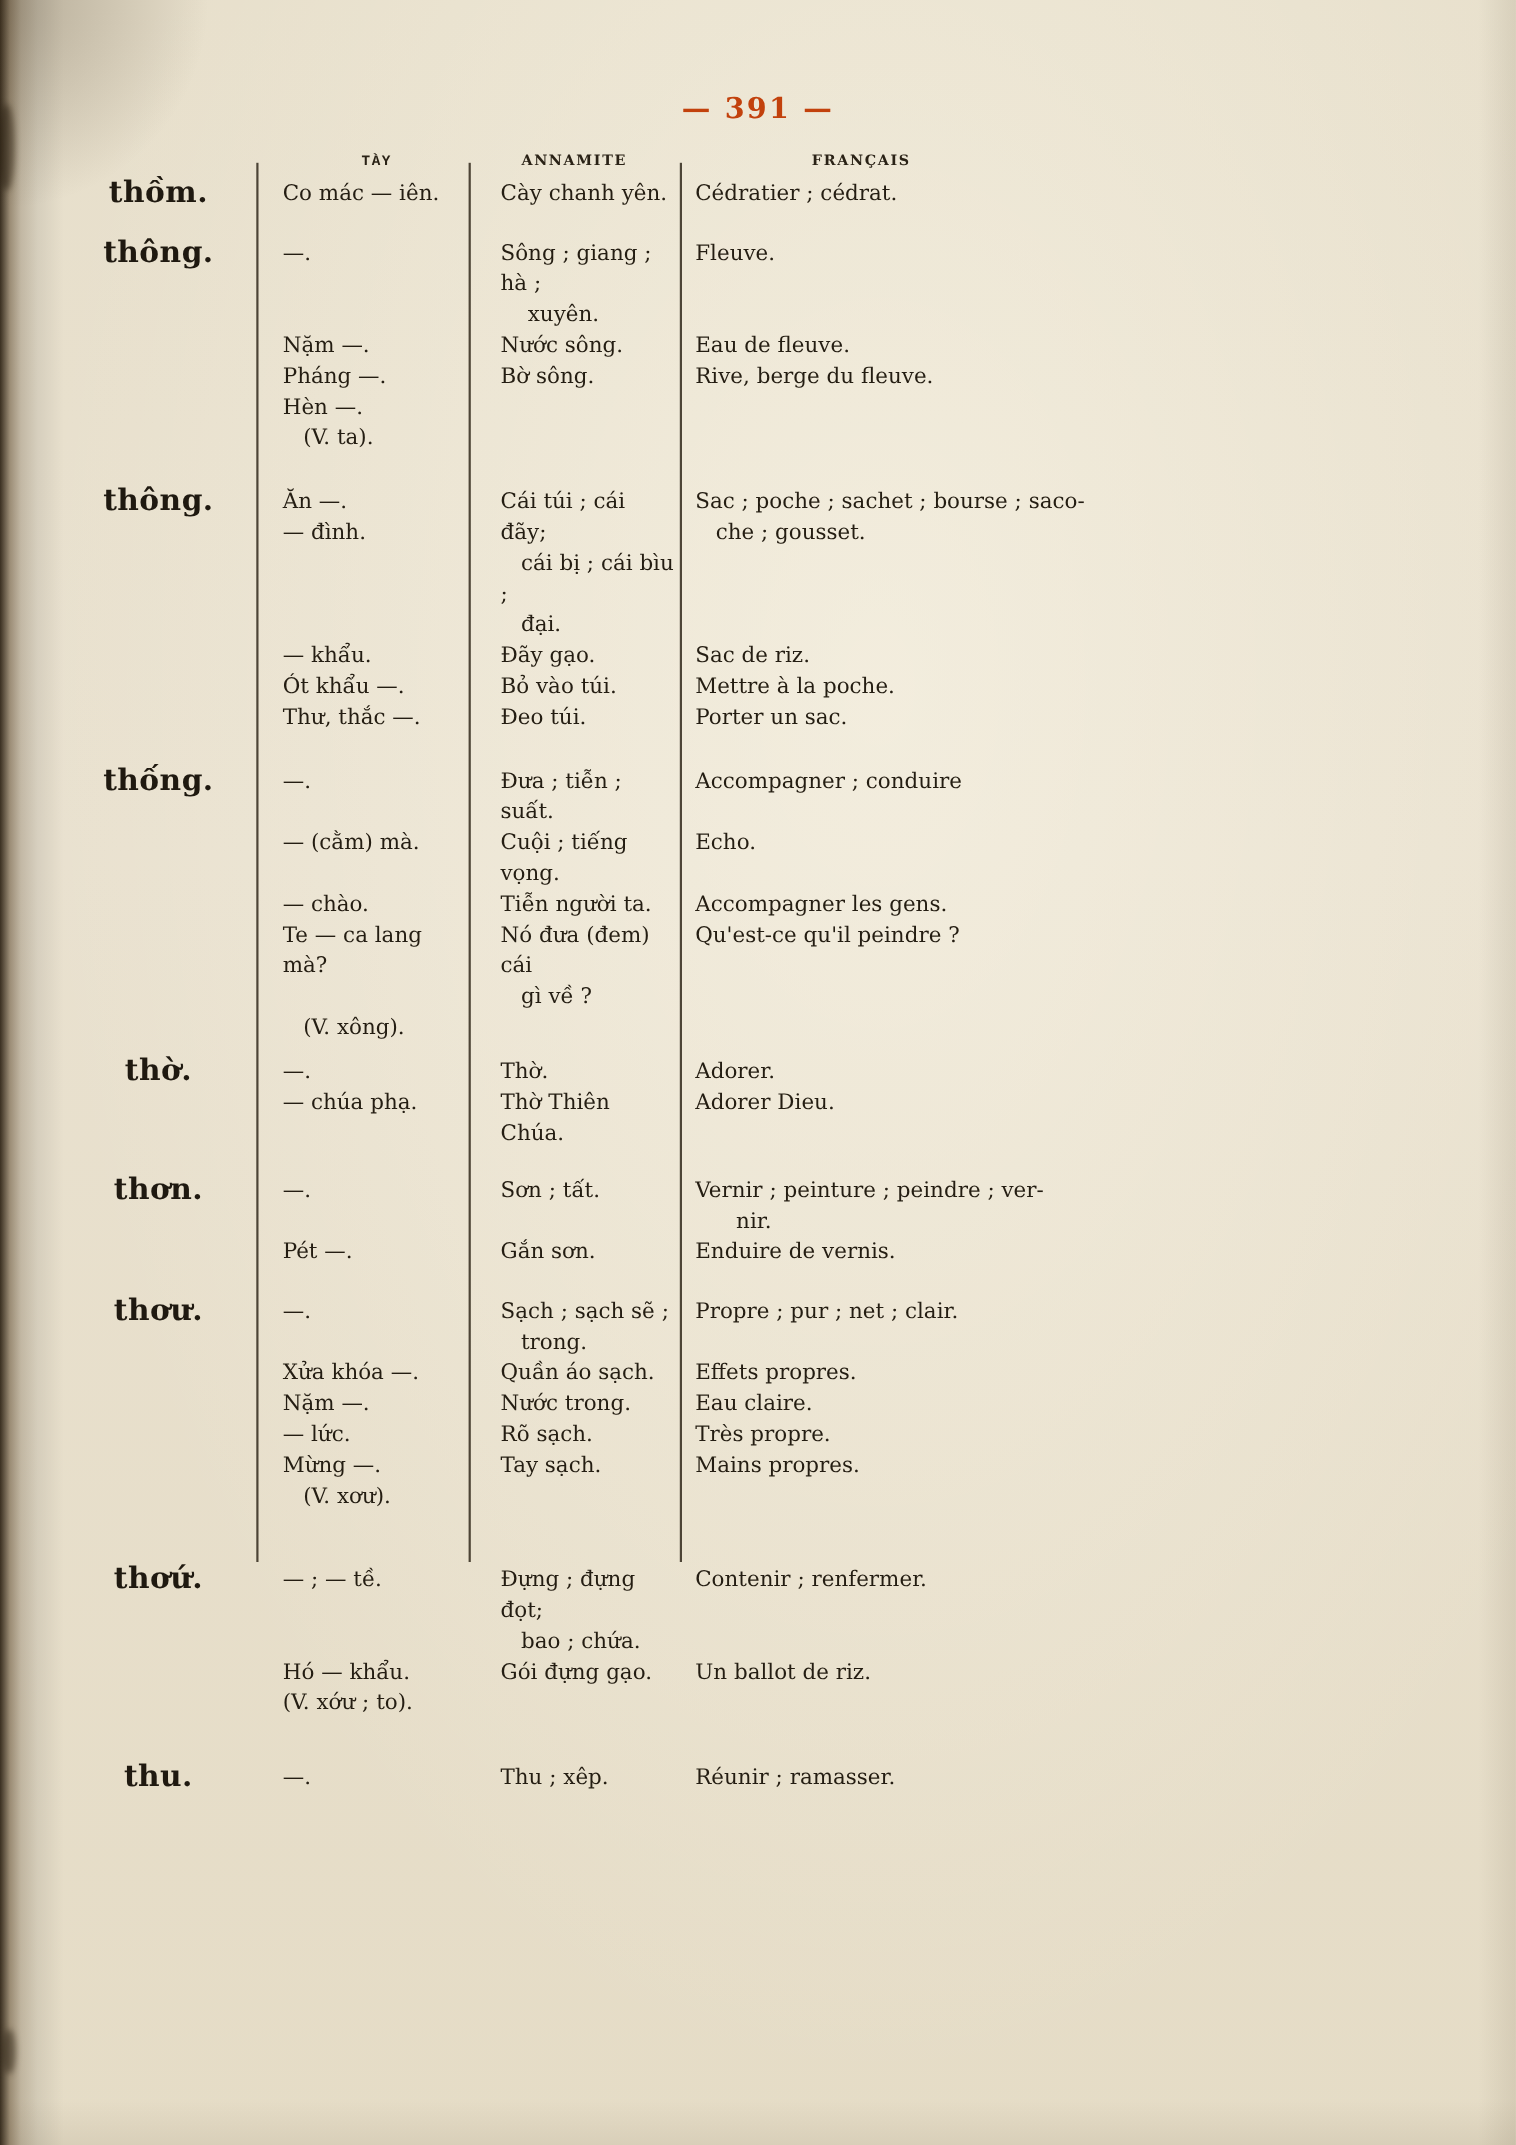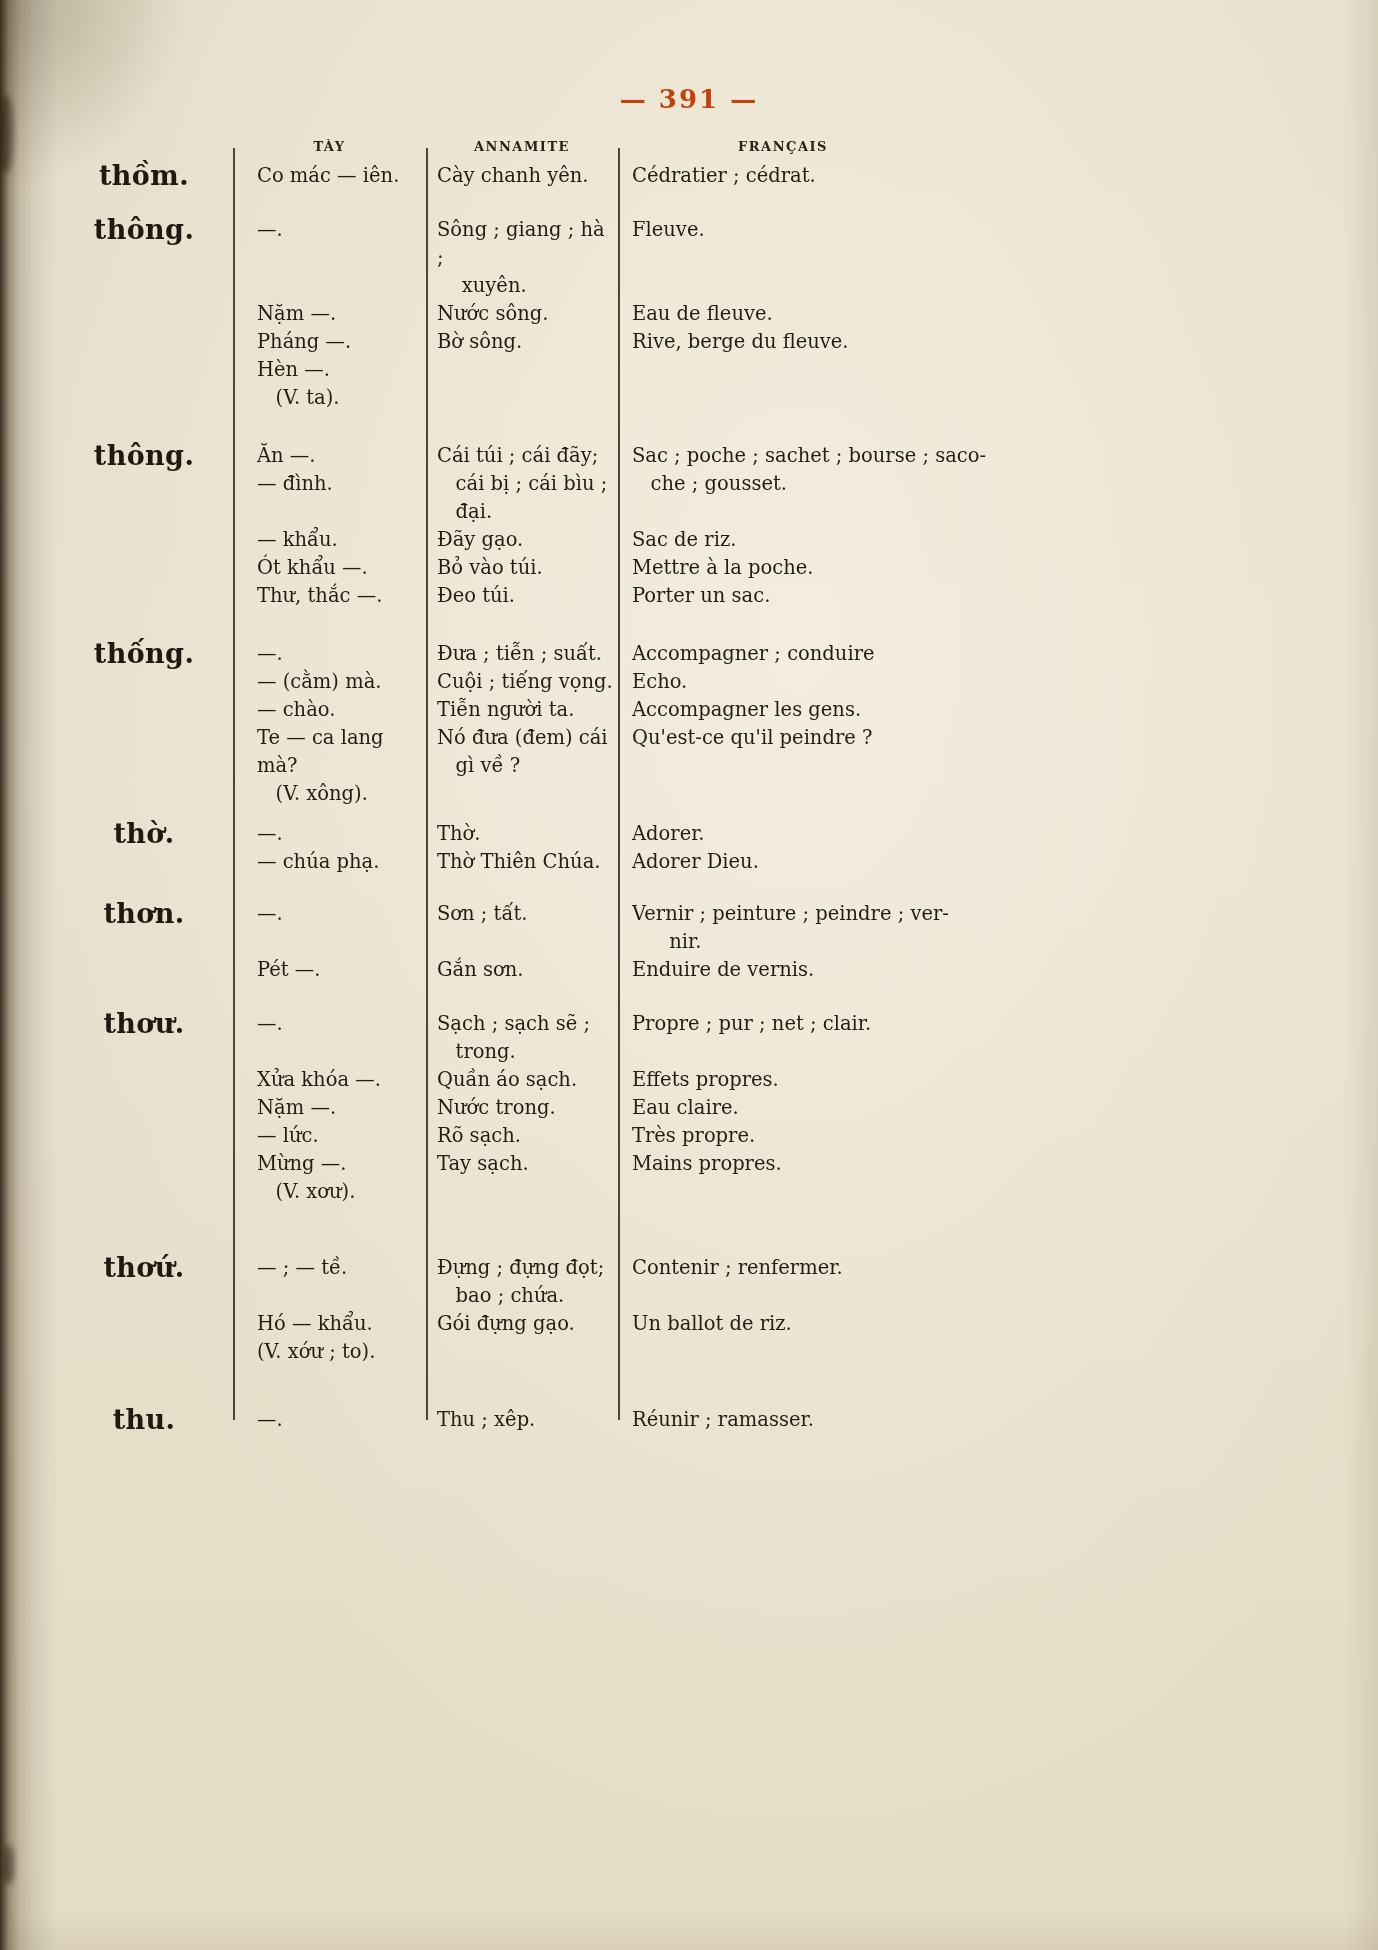--- a/index.html
+++ b/index.html
@@ -26,21 +26,21 @@
   .page-number {
     position:absolute; top:84px; left:0; width:100%;
     text-align:center; font-size:26px; letter-spacing:2px; font-weight:bold; color:#c2410c;
   }
 
   .col-header {
     position:absolute; top:139px;
     font-size:13px; font-weight:bold; letter-spacing:1.5px;
     text-align:center; color:#2a2216;
   }
-  .h-tay { left:233px; width:193px; }
+  .h-tay { left:246px; width:193px;font-family:Liberation Mono, monospace; }
   .h-ann { left:426px; width:192px; }
   .h-fr  { left:618px; width:330px; }
 
   .rule {
     position:absolute; top:148px; height:1272px; width:2px;
     background:rgba(42,33,20,0.82);
   }
   .rule-1 { left:233px; }
   .rule-2 { left:426px; }
   .rule-3 { left:618px; }
@@ -55,21 +55,21 @@
     color:#1f1910;
   }
   .rows { flex:1; }
   .row { display:flex; align-items:flex-start; }
   .cell {
     white-space:pre-wrap;
     font-size:19.5px; line-height:28px;
     color:#241d12;
   }
   .cell.tay { width:193px; flex:0 0 193px; padding-left:24px;  padding-right:4px; }
-  .cell.ann { width:192px; flex:0 0 192px; padding-left:11px; padding-right:2px; }
+  .cell.ann { width:192px; flex:0 0 192px; padding-left:29px; padding-right:2px; }
   .cell.fr  { flex:1; padding-left:14px; padding-right:230px; }
 
   .content .entry:nth-child(1){ margin-bottom:26px; }
   .content .entry:nth-child(2){ margin-bottom:30px; }
   .content .entry:nth-child(3){ margin-bottom:30px; }
   .content .entry:nth-child(4){ margin-bottom:12px; }
   .content .entry:nth-child(5){ margin-bottom:24px; }
   .content .entry:nth-child(6){ margin-bottom:26px; }
   .content .entry:nth-child(7){ margin-bottom:48px; }
   .content .entry:nth-child(8){ margin-bottom:40px; }

